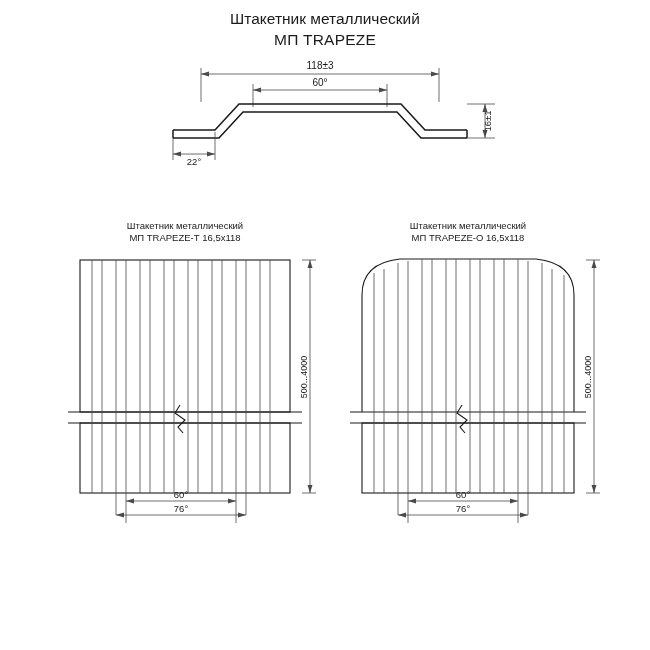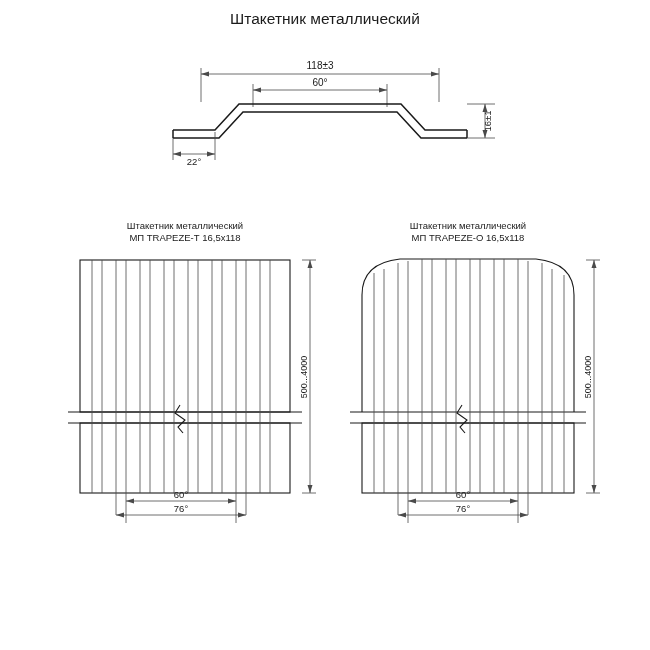--- a/index.html
+++ b/index.html
@@ -48,20 +48,21 @@
     fill: #1a1a1a;
   }
 </style>
 </head>
 <body>
 
 <div class="page">
 
   <div class="title">
     <div>Штакетник металлический</div>
+    <div class="title-line2">МП TRAPEZE</div>
   </div>
 
   <svg class="profile-svg" width="360" height="130" viewBox="0 0 360 130">
 
     <g stroke="#4a4a4a" stroke-width="0.8" fill="none">
       <line x1="46" y1="16" x2="46" y2="50"></line>
       <line x1="284" y1="16" x2="284" y2="50"></line>
       <line x1="46" y1="22" x2="284" y2="22"></line>
       <path d="M46 22 L54 19.5 L54 24.5 Z" fill="#4a4a4a" stroke="none"></path>
       <path d="M284 22 L276 19.5 L276 24.5 Z" fill="#4a4a4a" stroke="none"></path>

